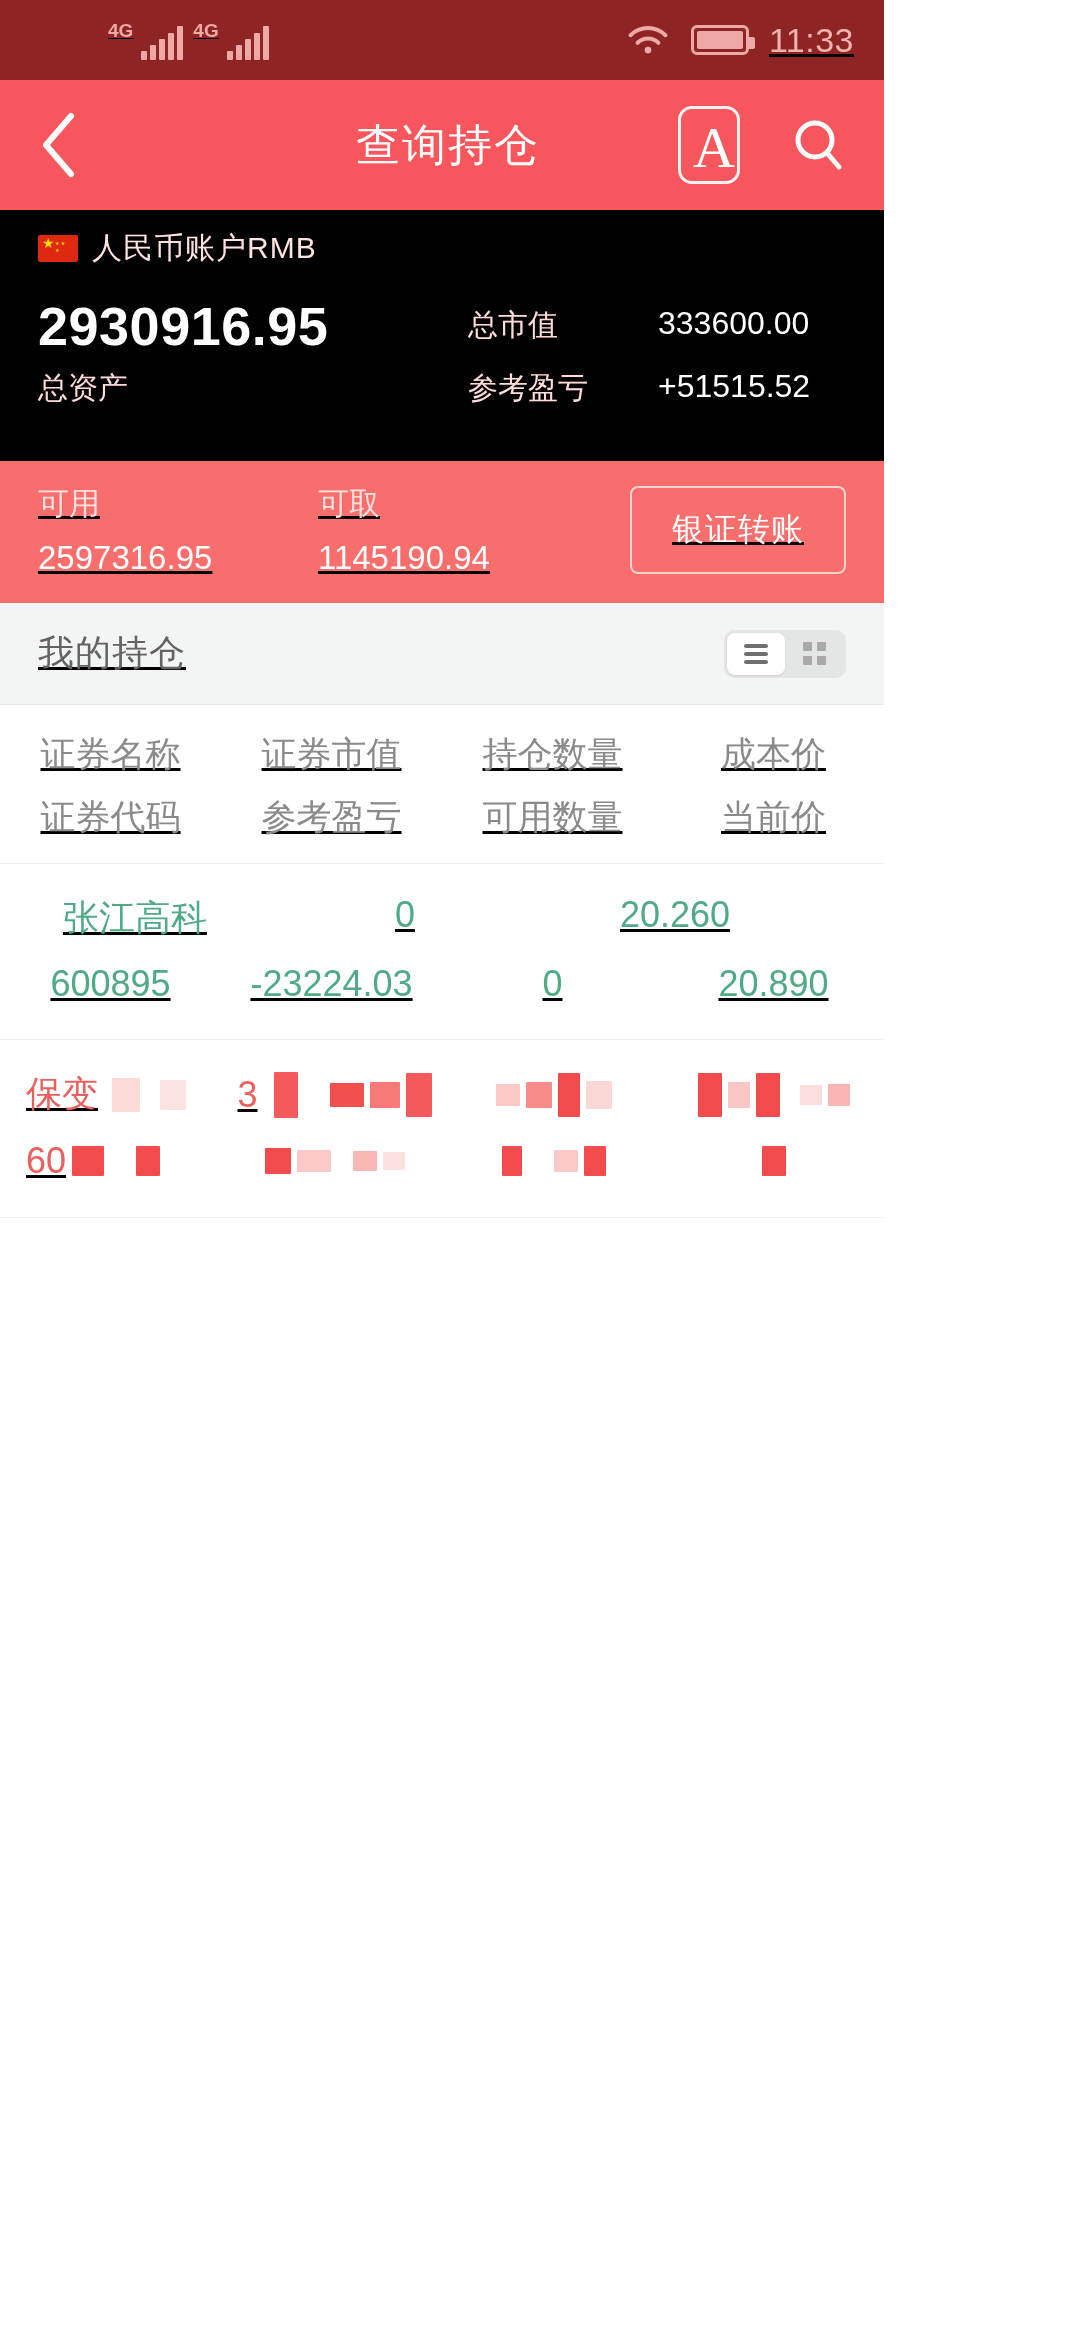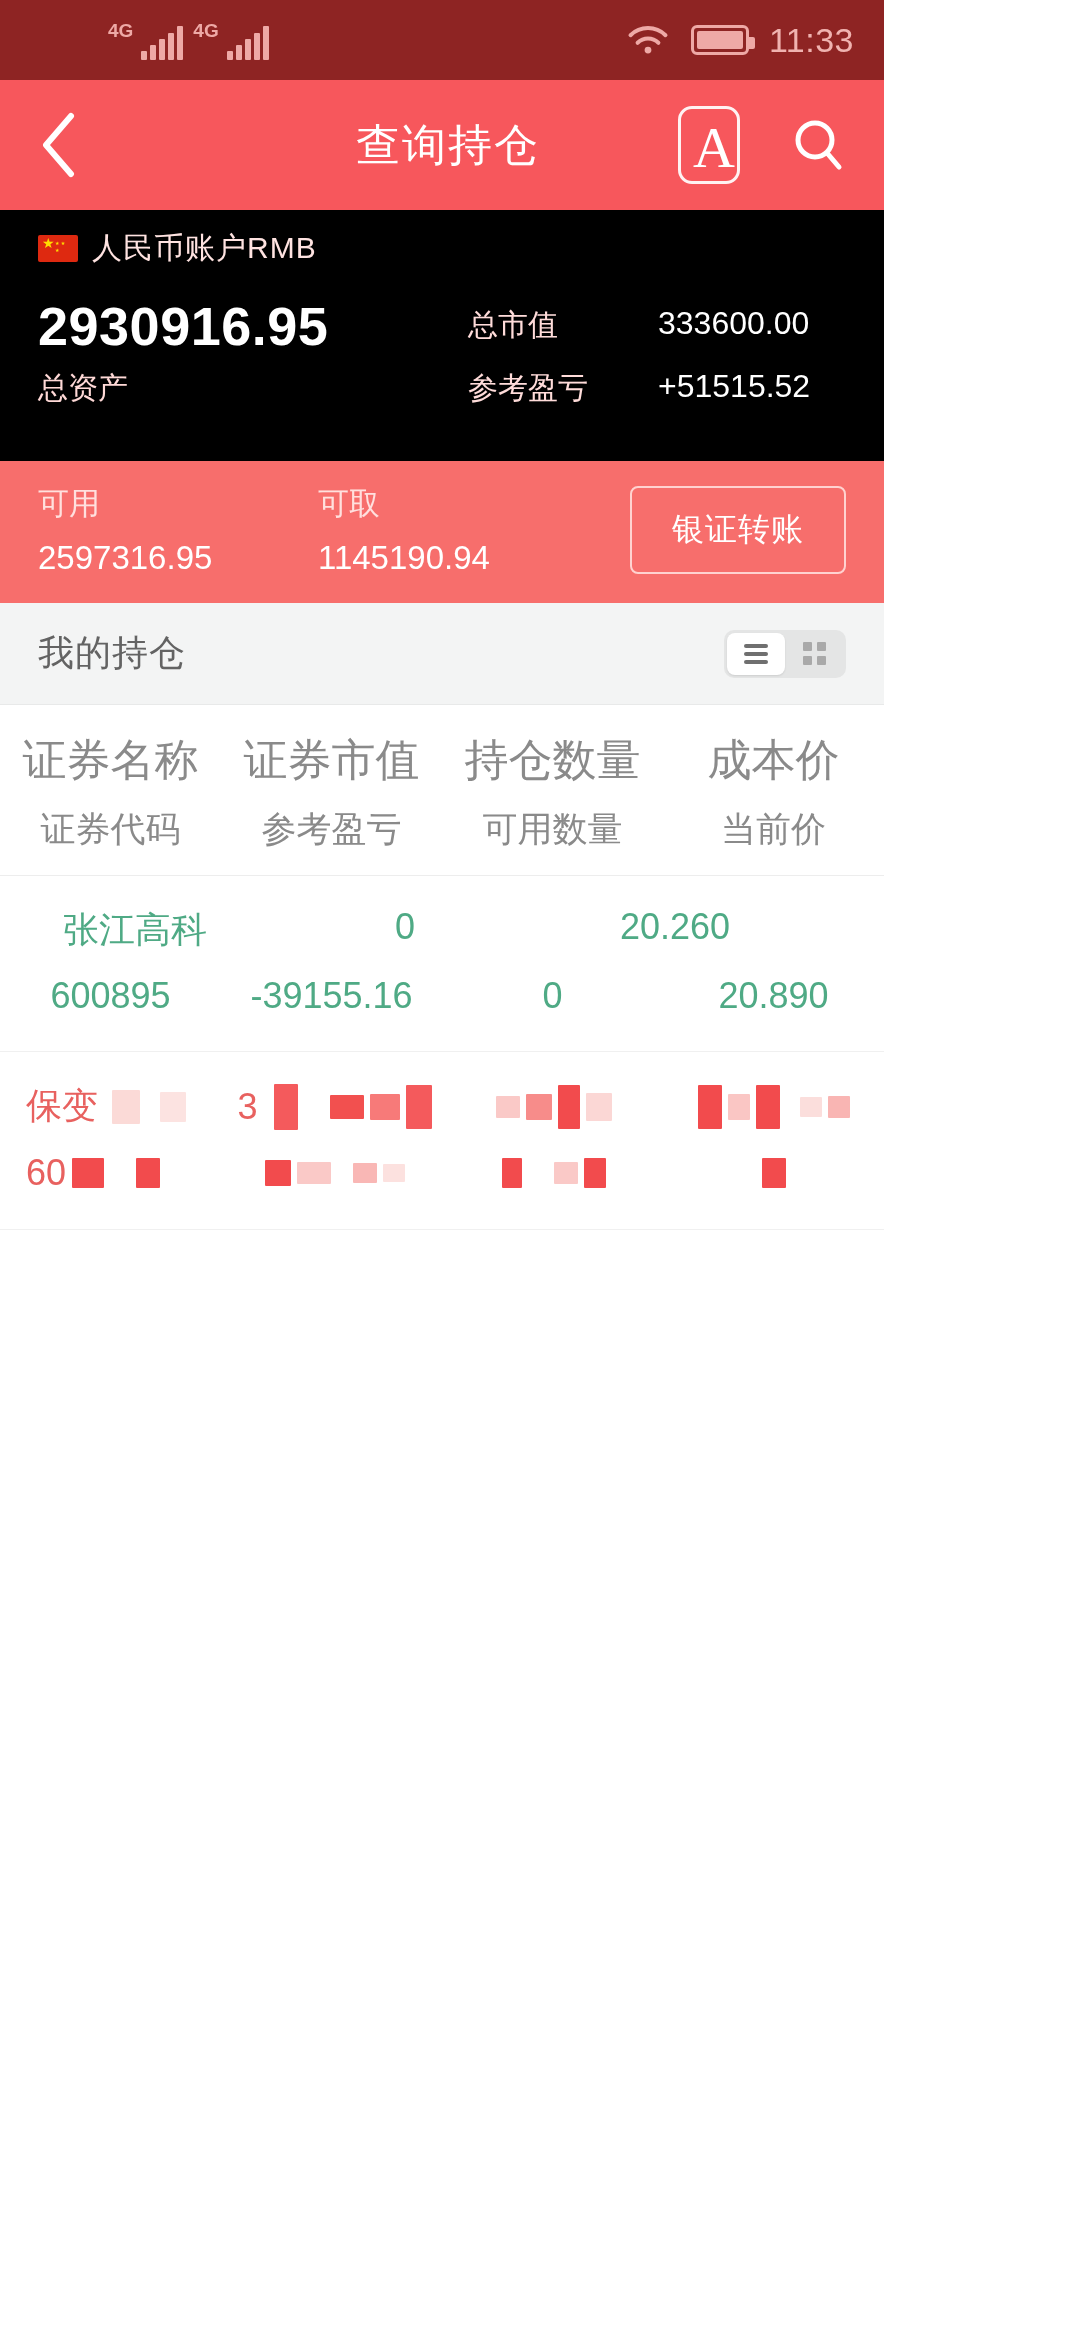--- a/index.html
+++ b/index.html
@@ -2,21 +2,21 @@
 <html><head>
 <meta charset="utf-8">
 <style>
   * { margin:0; padding:0; box-sizing:border-box; }
   html, body {
     width:1080px; height:2340px;
     background:#ffffff;
     font-family:"Liberation Sans", "DejaVu Sans", sans-serif;
     overflow:hidden;
   }
-  .screen { position:relative; width:884px; height:2340px; background:#fff; }
+  .screen { position:relative; width:884px; height:2340px; background:#fff;text-decoration:underline; }
 
   
   .statusbar{
     height:80px; background:#8E2423; color:#F4B9B6;
     display:flex; align-items:center; padding:0 30px;
   }
   .sb-left{ display:flex; align-items:flex-end; gap:10px; margin-left:78px; }
   .sig{ display:flex; align-items:flex-end; gap:8px; }
   .sig-g{ font-size:19px; line-height:1; color:#EEA9A6; margin-bottom:20px; font-weight:600;}
   .bars{ display:flex; align-items:flex-end; gap:3px; height:34px; }
@@ -122,21 +122,21 @@
   .vt-grid i{ display:block; width:9px; height:9px; background:#A9A9A9; border-radius:1px; }
 
   
   .thead{ padding:26px 0 22px 0; border-bottom:1px solid #EDEDED; }
   .trow{ display:flex; }
   .cell{ text-align:center; }
   .c1{ width:270px; }
   .c2{ width:270px; }
   .c3{ width:270px; }
   .c4{ width:270px; }
-  .th-top{ color:#8A8A8A; font-size:44px; }
+  .th-top{ color:#8A8A8A; font-size:35px; }
   .th-bot{ color:#8A8A8A; font-size:35px; margin-top:16px; }
 
   .drow{ padding:30px 0 34px 0; border-bottom:1px solid #F0F0F0; position:relative; }
   .d-top{ font-size:36px; }
   .d-bot{ font-size:36px; margin-top:20px; }
   .green{ color:#4FAA85; }
   .red{ color:#E8615F; }
   .px{ display:inline-block; border-radius:1px; }
   .censor-cell{ position:relative; display:flex; align-items:center; justify-content:center; gap:6px; min-height:44px; }
   .censor-cell.left{ justify-content:flex-start; padding-left:26px; }
@@ -276,21 +276,21 @@
   </div>
 
   <div class="drow">
     <div class="trow">
       <div class="cell c1 d-top green">张江高科</div>
       <div class="cell c3 d-top green">0</div>
       <div class="cell c4 d-top green">20.260</div>
     </div>
     <div class="trow">
       <div class="cell c1 d-bot green">600895</div>
-      <div class="cell c2 d-bot green">-39155.16</div>
+      <div class="cell c2 d-bot green">-23224.03</div>
       <div class="cell c3 d-bot green">0</div>
       <div class="cell c4 d-bot green">20.890</div>
     </div>
   </div>
 
   <div class="drow">
     <div class="trow">
       <div class="cell c1 d-top red censor-cell left">
         <span>保变</span>
         <span class="px" style="width:28px;height:34px;background:#FBDAD7;margin-left:8px;"></span>

